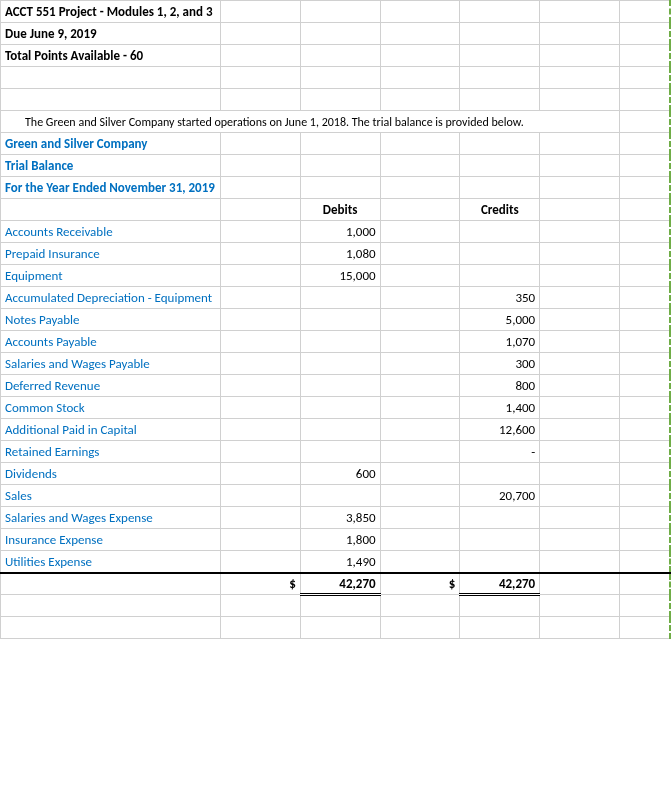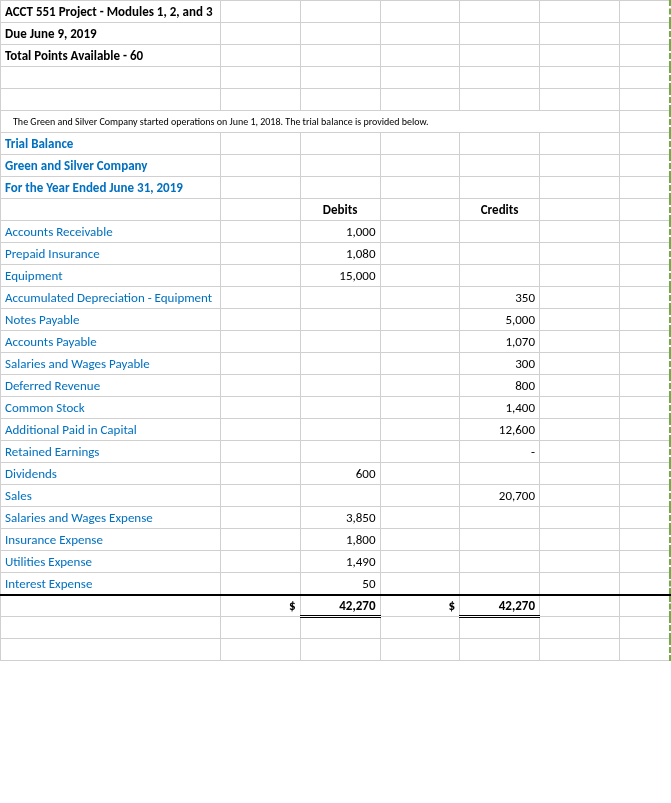--- a/index.html
+++ b/index.html
@@ -91,46 +91,46 @@
     <td class="col-a"></td>
     <td class="col-b"></td>
     <td class="col-c"></td>
     <td class="col-d"></td>
     <td class="col-e"></td>
     <td class="col-f"></td>
     <td class="col-g green-right"></td>
   </tr>
 
   <tr>
-    <td colspan="6" style="font-size:10px; padding-left:12px;">The Green and Silver Company started operations on June 1, 2018.  The trial balance is provided below.</td>
+    <td colspan="6" style="font-size:12px; padding-left:24px;">The Green and Silver Company started operations on June 1, 2018.  The trial balance is provided below.</td>
+    <td class="col-g green-right"></td>
+  </tr>
+
+  <tr>
+    <td class="col-a bold blue">Green and Silver Company</td>
+    <td class="col-b"></td>
+    <td class="col-c"></td>
+    <td class="col-d"></td>
+    <td class="col-e"></td>
+    <td class="col-f"></td>
     <td class="col-g green-right"></td>
   </tr>
 
   <tr>
     <td class="col-a bold blue">Trial Balance</td>
     <td class="col-b"></td>
     <td class="col-c"></td>
     <td class="col-d"></td>
     <td class="col-e"></td>
     <td class="col-f"></td>
     <td class="col-g green-right"></td>
   </tr>
 
   <tr>
-    <td class="col-a bold blue">Green and Silver Company</td>
-    <td class="col-b"></td>
-    <td class="col-c"></td>
-    <td class="col-d"></td>
-    <td class="col-e"></td>
-    <td class="col-f"></td>
-    <td class="col-g green-right"></td>
-  </tr>
-
-  <tr>
-    <td class="col-a bold blue">For the Year Ended June 31, 2019</td>
+    <td class="col-a bold blue">For the Year Ended November 31, 2019</td>
     <td class="col-b"></td>
     <td class="col-c"></td>
     <td class="col-d"></td>
     <td class="col-e"></td>
     <td class="col-f"></td>
     <td class="col-g green-right"></td>
   </tr>
 
   <tr>
     <td class="col-a"></td>
@@ -276,29 +276,20 @@
         <td class="col-c right">1,800</td>
         <td class="col-d right"></td>
         <td class="col-e right"></td>
         <td class="col-f"></td>
         <td class="col-g green-right"></td>
       </tr>
       <tr>
         <td class="col-a blue">Utilities Expense</td>
         <td class="col-b right"></td>
         <td class="col-c right">1,490</td>
-        <td class="col-d right"></td>
-        <td class="col-e right"></td>
-        <td class="col-f"></td>
-        <td class="col-g green-right"></td>
-      </tr>
-      <tr>
-        <td class="col-a blue">Interest Expense</td>
-        <td class="col-b right"></td>
-        <td class="col-c right">50</td>
         <td class="col-d right"></td>
         <td class="col-e right"></td>
         <td class="col-f"></td>
         <td class="col-g green-right"></td>
       </tr>
     </tbody>
 
   <tbody>
       <tr style="border-top: 2px solid #000;">
     <td class="col-a"></td>

